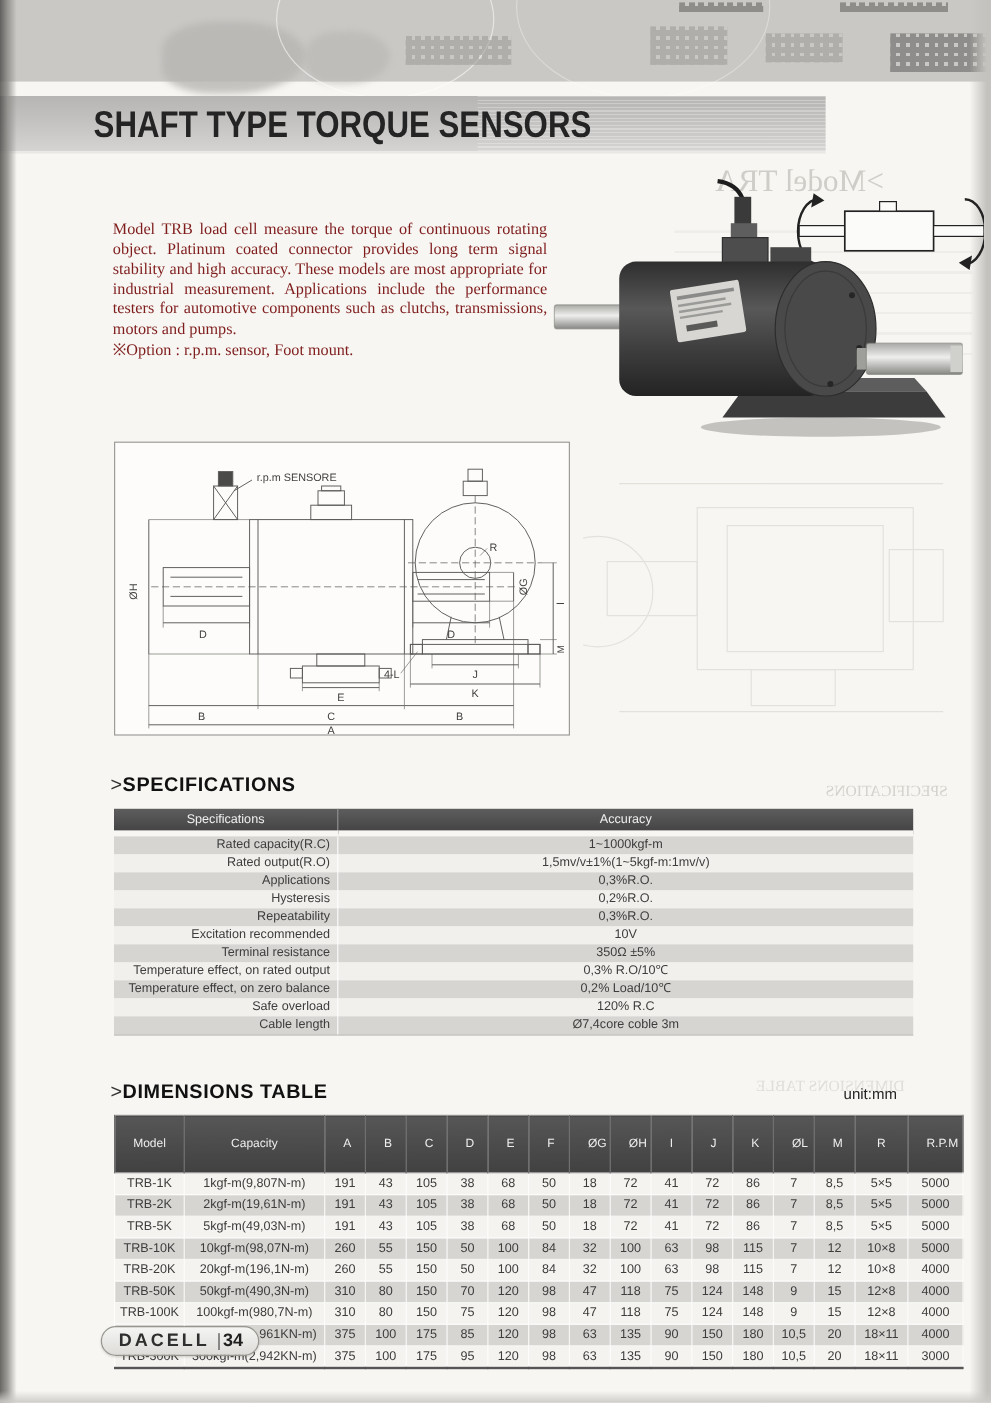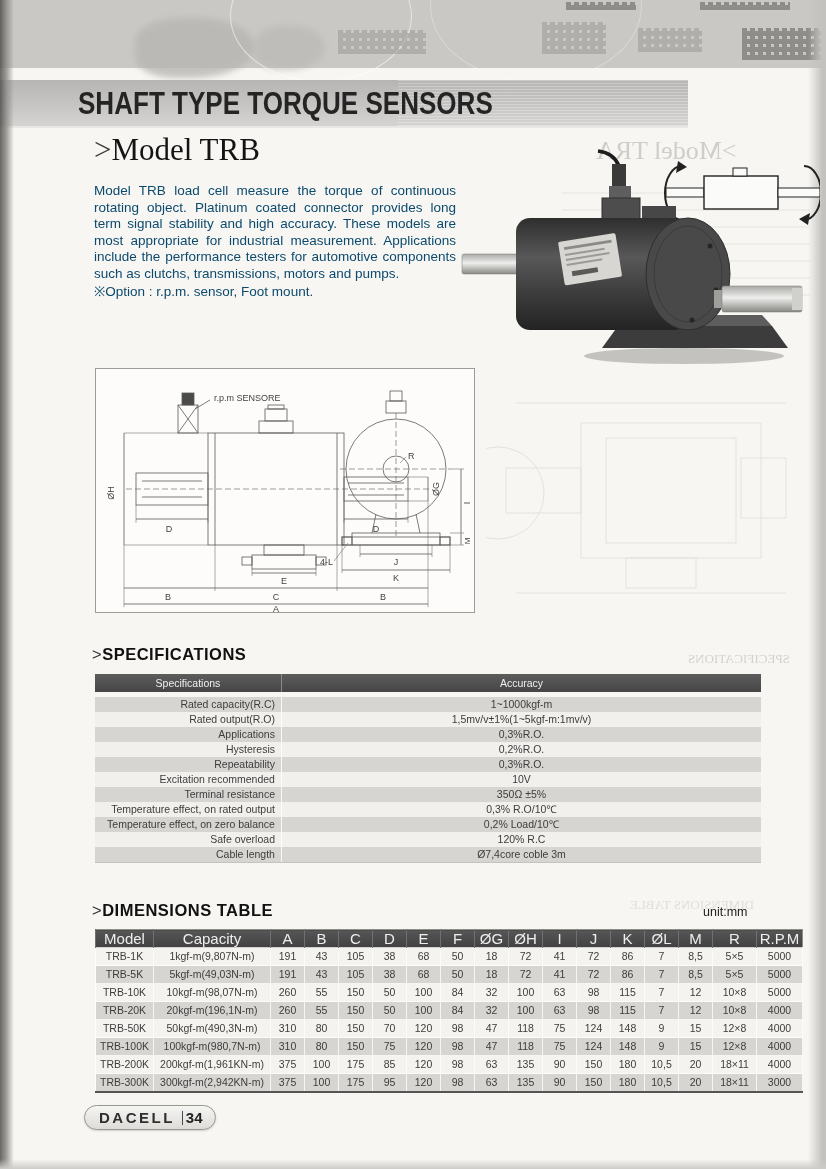--- a/index.html
+++ b/index.html
@@ -39,22 +39,22 @@
 
   
   .model-heading{position:absolute;left:94px;top:132px;font-family:"Liberation Serif",serif;
       font-size:31px;color:#141414;}
   .model-heading .pfx{color:#3a3a3a;}
   .section-heading{position:absolute;font-family:Liberation Sans, sans-serif;font-weight:bold;
       font-size:16.5px;letter-spacing:.5px;color:#111;}
   .section-heading .pfx{font-weight:normal;color:#333;}
 
   .description{position:absolute;left:94px;top:183px;width:362px;
-      font-family:Liberation Sans, sans-serif;font-size:13.5px;line-height:16.6px;
-      color:#0c4a6e;text-align:justify;}
+      font-family:Liberation Serif, serif;font-size:13.5px;line-height:16.6px;
+      color:#7f1d1d;text-align:justify;}
   .option-note{margin-top:1px;text-align:left;}
 
   
   .ghost-serif{position:absolute;font-family:"Liberation Serif",serif;transform:scaleX(-1);
       color:#a9a69f;white-space:nowrap;}
   .ghost-title{left:596px;top:136px;font-size:26px;opacity:.5;}
   .ghost-spec{left:688px;top:651px;font-size:13px;opacity:.45;}
   .ghost-dims{left:630px;top:897px;font-size:13px;opacity:.3;}
   .ghost-lines{position:absolute;left:562px;top:192px;width:248px;height:118px;opacity:.5;
       background:repeating-linear-gradient(180deg,rgba(150,147,140,.18) 0 2px,transparent 2px 17px);}
@@ -78,21 +78,21 @@
   .spec-table tbody tr:nth-child(odd){background:#d6d5d2;}
   .spec-table tbody tr:nth-child(even){background:#f1f0ed;}
   .spec-table tbody tr:last-child td{border-bottom:1px solid #c4c3c0;}
 
   
   .unit-label{position:absolute;left:703px;top:905px;font-size:12.5px;color:#222;}
   .dims-table{position:absolute;left:95px;top:929px;width:707px;border-collapse:collapse;
       table-layout:fixed;font-size:10.5px;color:#3d3d3d;border:1px solid #8f8e8b;
       border-bottom:2px solid #555;}
   .dims-table th{background:linear-gradient(180deg,#565656,#414141);color:#eee;
-      font-weight:normal;font-size:15px;height:17px;border-left:1px solid #6f6f6f;padding:0;}
+      font-weight:normal;font-size:10px;height:17px;border-left:1px solid #6f6f6f;padding:15px;}
   .dims-table td{text-align:center;padding:3px 0;line-height:11px;
       border:1px solid rgba(255,255,255,.75);}
   .dims-table tbody tr:nth-child(odd){background:#f4f3ef;}
   .dims-table tbody tr:nth-child(even){background:#d6d5d2;}
 
   
   .footer-badge{position:absolute;left:84px;top:1105px;display:inline-flex;align-items:center;
       border:1.5px solid #97968f;border-radius:13px;
       background:linear-gradient(180deg,#f5f5f3,#dddcd9);padding:3px 12px 3px 14px;
       box-shadow:0 1px 2px rgba(0,0,0,.15);}
@@ -135,23 +135,20 @@
       <rect x="95" y="35" width="180" height="135"></rect>
       <rect x="255" y="70" width="45" height="60"></rect>
       <rect x="20" y="80" width="75px" height="45"></rect>
       <circle cx="12" cy="105" r="46"></circle>
       <rect x="140" y="170" width="70" height="30"></rect>
       <line x1="30" y1="15" x2="300" y2="15"></line>
       <line x1="30" y1="205" x2="300" y2="205"></line>
     </g>
   </svg>
 
-  <div class="model-heading">
-    <span class="pfx">&gt;</span><span>Model TRB</span>
-  </div>
   <div class="description">
     <div>Model TRB load cell measure the torque of continuous rotating object. Platinum coated connector provides long term signal stability and high accuracy. These models are most appropriate for industrial measurement. Applications include the performance testers for automotive components such as clutchs, transmissions, motors and pumps.</div>
     <div class="option-note">※Option : r.p.m. sensor, Foot mount.</div>
   </div>
 
   <svg class="photo" viewBox="0 0 368 230">
     <defs>
       <linearGradient id="bodyGrad" x1="0" y1="0" x2="0" y2="1">
         <stop offset="0" stop-color="#2e2e2e"></stop>
           <stop offset="0.35" stop-color="#585858"></stop>
@@ -421,20 +418,39 @@
           <td>72</td>
           <td>41</td>
           <td>72</td>
           <td>86</td>
           <td>7</td>
           <td>8,5</td>
           <td>5×5</td>
           <td>5000</td>
         </tr>
         <tr>
+          <td>TRB-2K</td>
+          <td>2kgf-m(19,61N-m)</td>
+          <td>191</td>
+          <td>43</td>
+          <td>105</td>
+          <td>38</td>
+          <td>68</td>
+          <td>50</td>
+          <td>18</td>
+          <td>72</td>
+          <td>41</td>
+          <td>72</td>
+          <td>86</td>
+          <td>7</td>
+          <td>8,5</td>
+          <td>5×5</td>
+          <td>5000</td>
+        </tr>
+        <tr>
           <td>TRB-5K</td>
           <td>5kgf-m(49,03N-m)</td>
           <td>191</td>
           <td>43</td>
           <td>105</td>
           <td>38</td>
           <td>68</td>
           <td>50</td>
           <td>18</td>
           <td>72</td>

